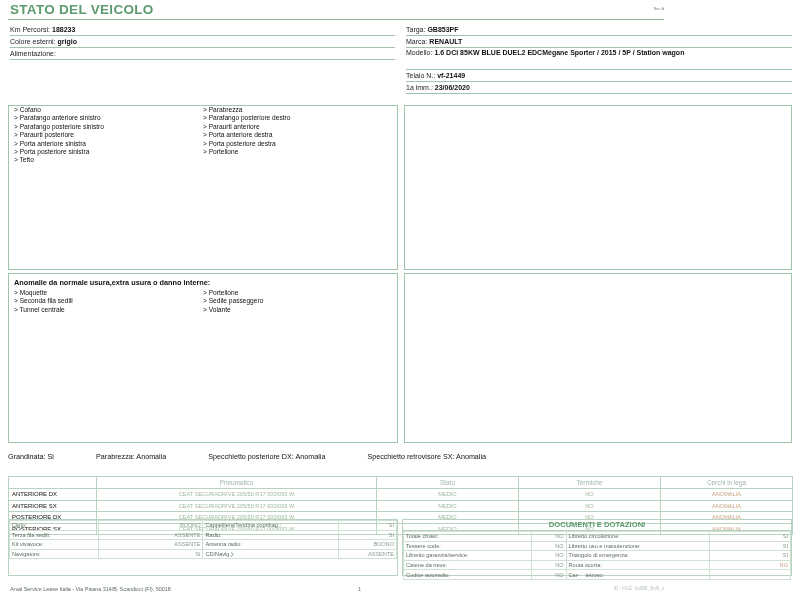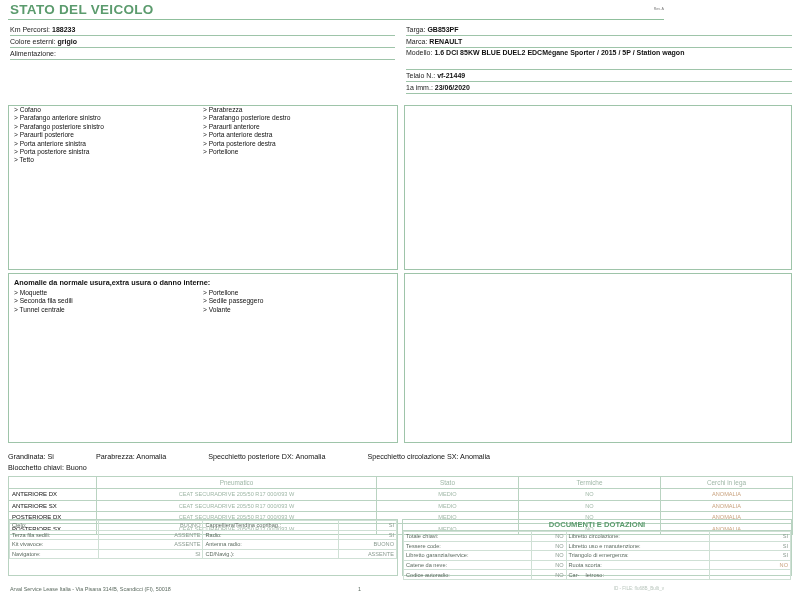--- a/index.html
+++ b/index.html
@@ -347,27 +347,23 @@
       </span>
       <span class="f-item wide">
         <span>Parabrezza:</span>
         <span>Anomalia</span>
       </span>
       <span class="f-item wide">
         <span>Specchietto posteriore DX:</span>
         <span>Anomalia</span>
       </span>
       <span class="f-item">
-        <span>Specchietto circolazione SX:</span>
+        <span>Specchietto retrovisore SX:</span>
         <span>Anomalia</span>
       </span>
-    </div>
-    <div class="line2">
-      <span>Blocchetto chiavi:</span>
-      <span>Buono</span>
     </div>
   </div>
 
   <table class="tyre-table">
     <colgroup>
       <col style="width:88px">
       <col style="width:280px">
       <col style="width:142px">
       <col style="width:142px">
       <col style="width:132px">

